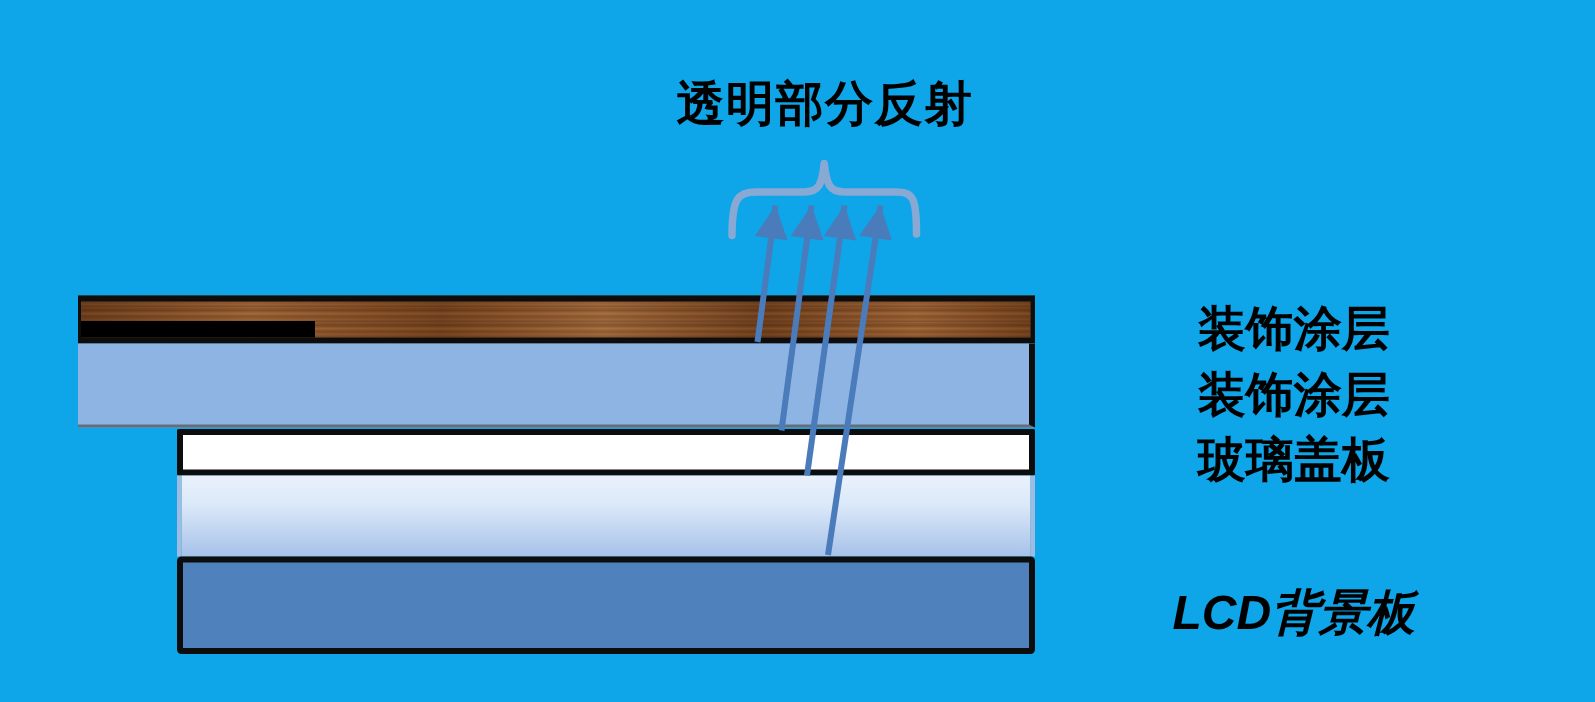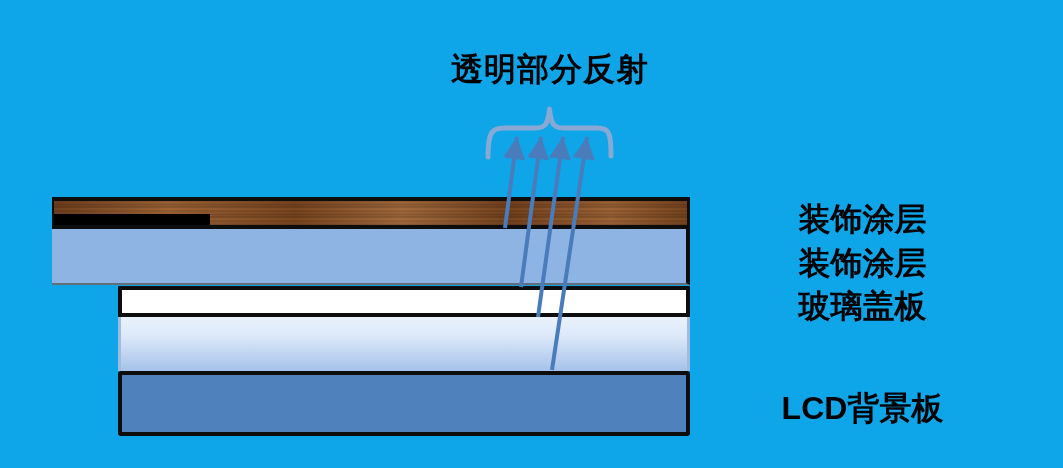--- a/index.html
+++ b/index.html
@@ -93,21 +93,21 @@
     text-align: center;
     font-size: 32px;
     font-weight: 700;
     color: var(--label-text, #000);
     white-space: nowrap;
   }
   #label-coating        { top: 198px; }
   #label-glass-cover    { top: 242px; }
   #label-photosensitive { top: 285px; }
   #label-oca            { top: 331px; }
-  #label-lcd            { top: 387px; }
+  #label-lcd            { top: 387px; font-style: italic; }
 
   
   #overlay {
     position: absolute;
     left: 0; top: 0;
     width: 1063px; height: 468px;
     pointer-events: none;
   }
   .ray  { stroke: var(--arrow-blue, #4a7cbb); stroke-width: 4; fill: none; }
   .ray-head { fill: var(--arrow-blue, #4a7cbb); }

